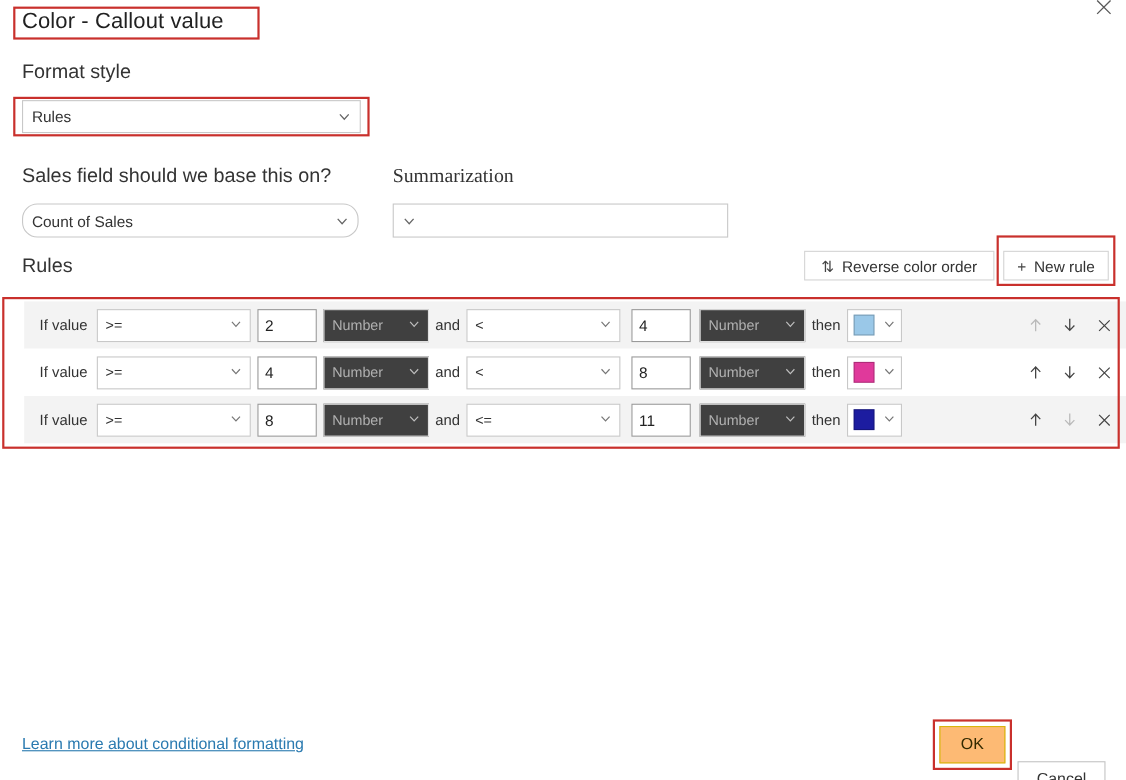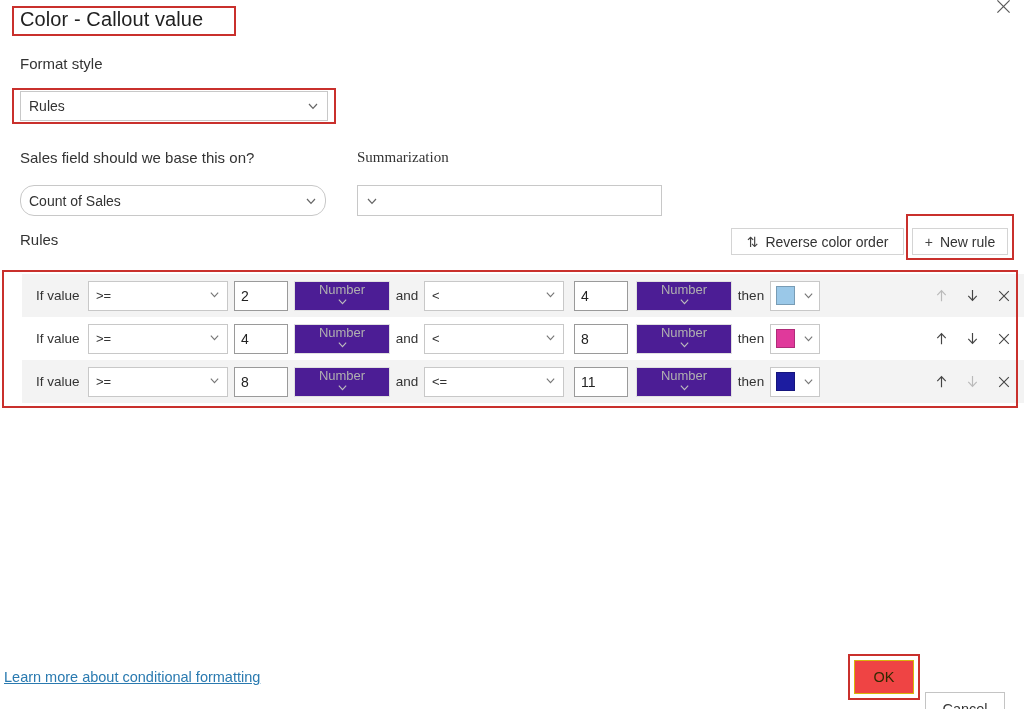--- a/index.html
+++ b/index.html
@@ -50,21 +50,21 @@
     left: 20px;
     top: 8px;
     font-size: 20px;
     color: #212121;
     letter-spacing: .1px;
   }
 
   
   .field-label {
     position: absolute;
-    font-size: 15px;
+    font-size: 18px;
     color: #333333;
   }
   #lbl-format   { left: 20px;  top: 55px; }
   #lbl-basefield{ left: 20px;  top: 149px; }
   #lbl-summar   { left: 357px; top: 149px; font-family: Liberation Serif, serif; }
   #lbl-rules    { left: 20px;  top: 231px; }
 
   
   .combo {
     position: absolute;
@@ -141,25 +141,24 @@
     display: flex;
     align-items: center;
     padding: 0 7px;
     font-size: 13px;
     color: #333333;
     flex: none;
     cursor: pointer;
   }
   .r-combo .txt { flex: 1; white-space: nowrap; overflow: hidden; }
   .r-combo.disabled {
-    background: #4c1d95;
+    background: #404040;
     border-color: #e0e0e0;
     color: #b0b0b0;
     cursor: default;
-    flex-direction: column;
   }
   .w-op   { width: 140px; }
   .w-unit { width: 96px; }
 
   .r-num {
     box-sizing: border-box;
     height: 30px;
     width: 54px;
     border: 1px solid #9a9a9a;
     background: #ffffff;
@@ -208,40 +207,40 @@
   .act.dim { opacity: .32; cursor: default; }
 
   
   .g6  { width: 6px;  flex: none; }
   .g8  { width: 8px;  flex: none; }
   .g10 { width: 10px; flex: none; }
 
   
   .learn-link {
     position: absolute;
-    left: 4px;
+    left: 20px;
     top: 669px;
     font-size: 14.5px;
     color: #2a7ab0;
     text-decoration: underline;
     cursor: pointer;
   }
   .foot-btn {
     position: absolute;
     box-sizing: border-box;
     height: 34px;
     font-size: 14.5px;
     display: flex;
     align-items: center;
     justify-content: center;
     cursor: pointer;
   }
   #btn-ok {
     left: 854px; top: 660px; width: 60px;
-    background: #ef4444;
+    background: #fdba74;
     border: 1px solid #d8b50a;
     color: #332a00;
   }
   #btn-cancel {
     left: 925px; top: 660px; width: 80px;
     background: #ffffff;
     border: 1px solid #c4c4c4;
     color: #333333;
     margin-top: 32px;
   }

